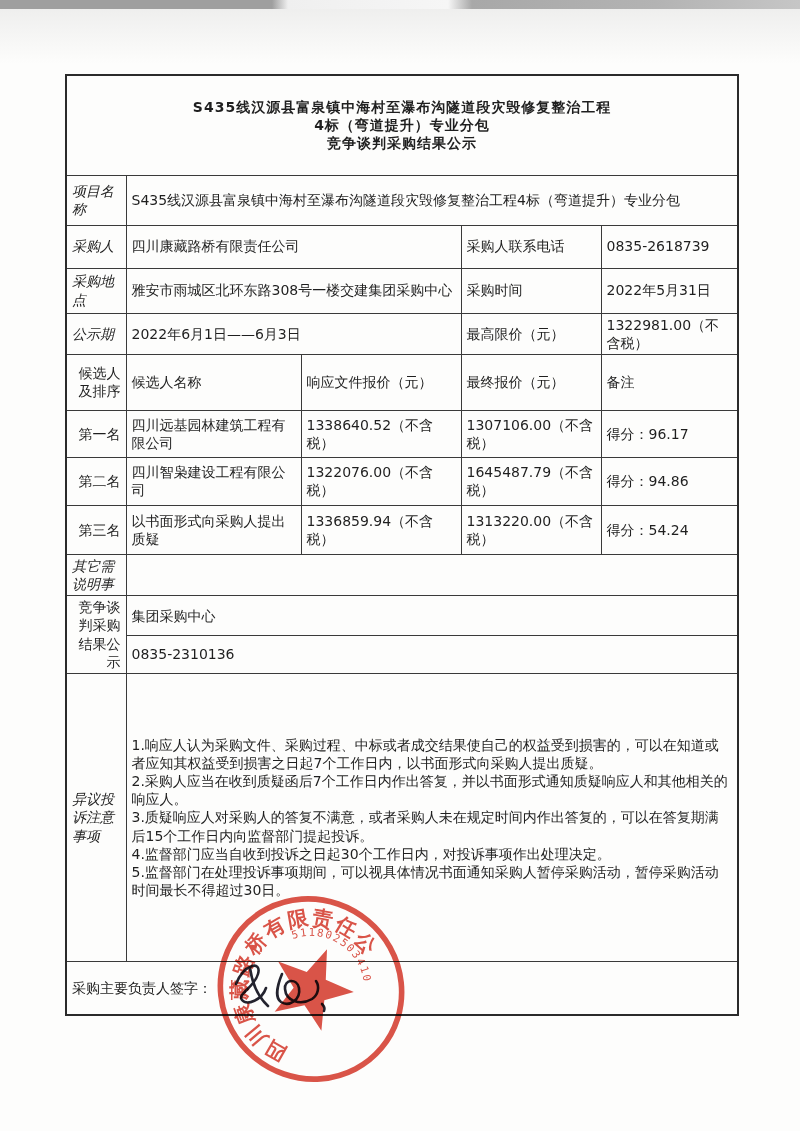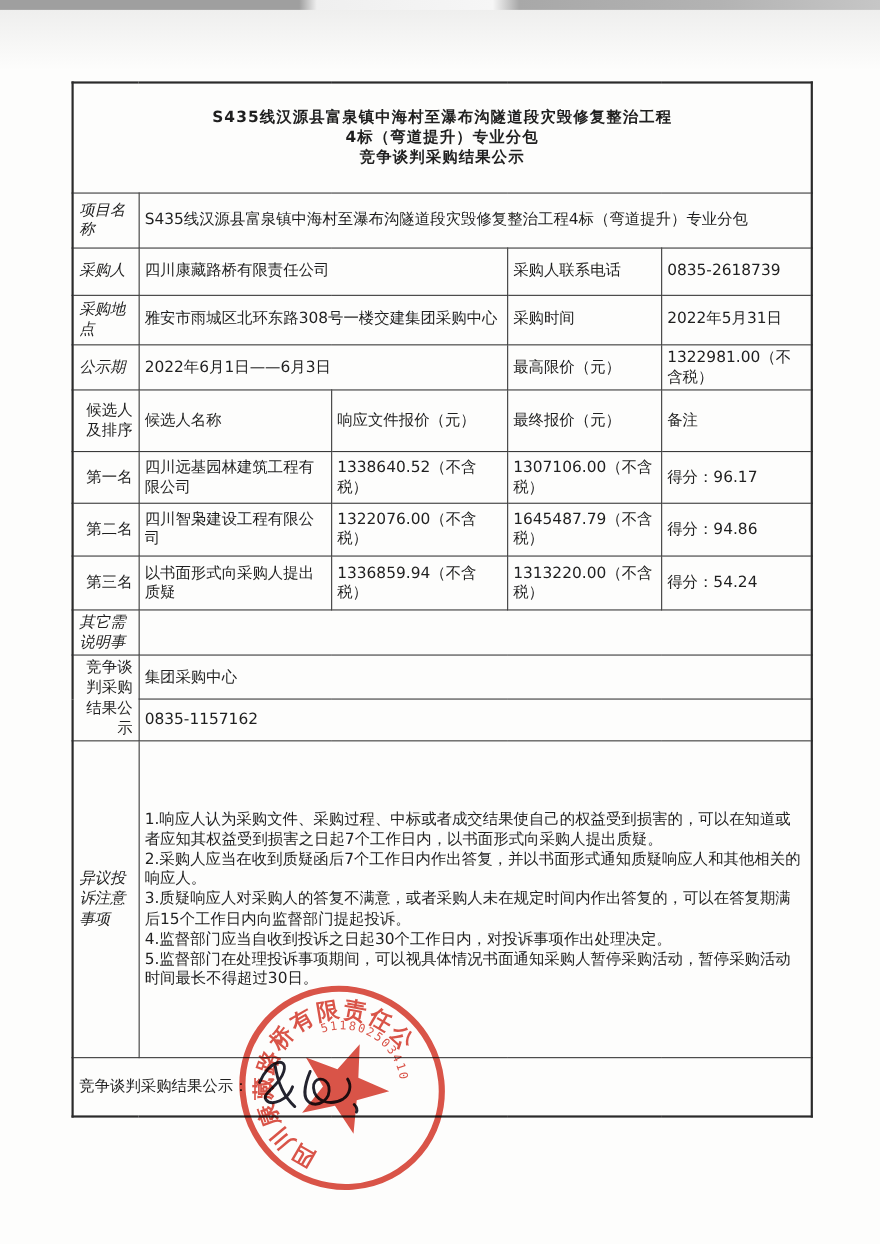--- a/index.html
+++ b/index.html
@@ -142,37 +142,37 @@
     <tr style="height:38px">
       <td class="lbl">其它需说明事</td>
       <td colspan="4"></td>
     </tr>
 
     <tr style="height:39px">
       <td class="lbl-c" rowspan="2">竞争谈判采购结果公示</td>
       <td colspan="4" class="c">集团采购中心</td>
     </tr>
     <tr style="height:37px">
-      <td colspan="4" class="c fs13">0835-1157162</td>
+      <td colspan="4" class="c fs13">0835-2310136</td>
     </tr>
 
     <tr style="height:288px">
       <td class="lbl">异议投诉注意事项</td>
       <td colspan="4" class="obj-cell">
         <p class="obj-item">1.响应人认为采购文件、采购过程、中标或者成交结果使自己的权益受到损害的，可以在知道或者应知其权益受到损害之日起7个工作日内，以书面形式向采购人提出质疑。</p>
         <p class="obj-item">2.采购人应当在收到质疑函后7个工作日内作出答复，并以书面形式通知质疑响应人和其他相关的响应人。</p>
         <p class="obj-item">3.质疑响应人对采购人的答复不满意，或者采购人未在规定时间内作出答复的，可以在答复期满后15个工作日内向监督部门提起投诉。</p>
         <p class="obj-item">4.监督部门应当自收到投诉之日起30个工作日内，对投诉事项作出处理决定。</p>
         <p class="obj-item">5.监督部门在处理投诉事项期间，可以视具体情况书面通知采购人暂停采购活动，暂停采购活动时间最长不得超过30日。</p>
       </td>
     </tr>
 
     <tr style="height:53px">
       <td colspan="5" class="sig-cell">
-        <span>竞争谈判采购结果公示：</span>
+        <span>采购主要负责人签字：</span>
       </td>
     </tr>
   </tbody>
     </table>
 
   <svg class="signature" viewBox="0 0 136 84">
     <g fill="none" stroke="#23232e" stroke-width="2.6" stroke-linecap="round">
       <path d="M14,46 C22,26 40,22 36,36 C32,50 15,56 20,62 C25,68 40,62 44,50"></path>
       <path d="M28,30 C30,44 35,58 46,68"></path>
       <path d="M60,36 C55,48 53,60 59,64 C67,69 79,62 77,50 C75,40 62,41 63,51 C64,63 78,68 90,61 C96,57 98,49 94,43"></path>

